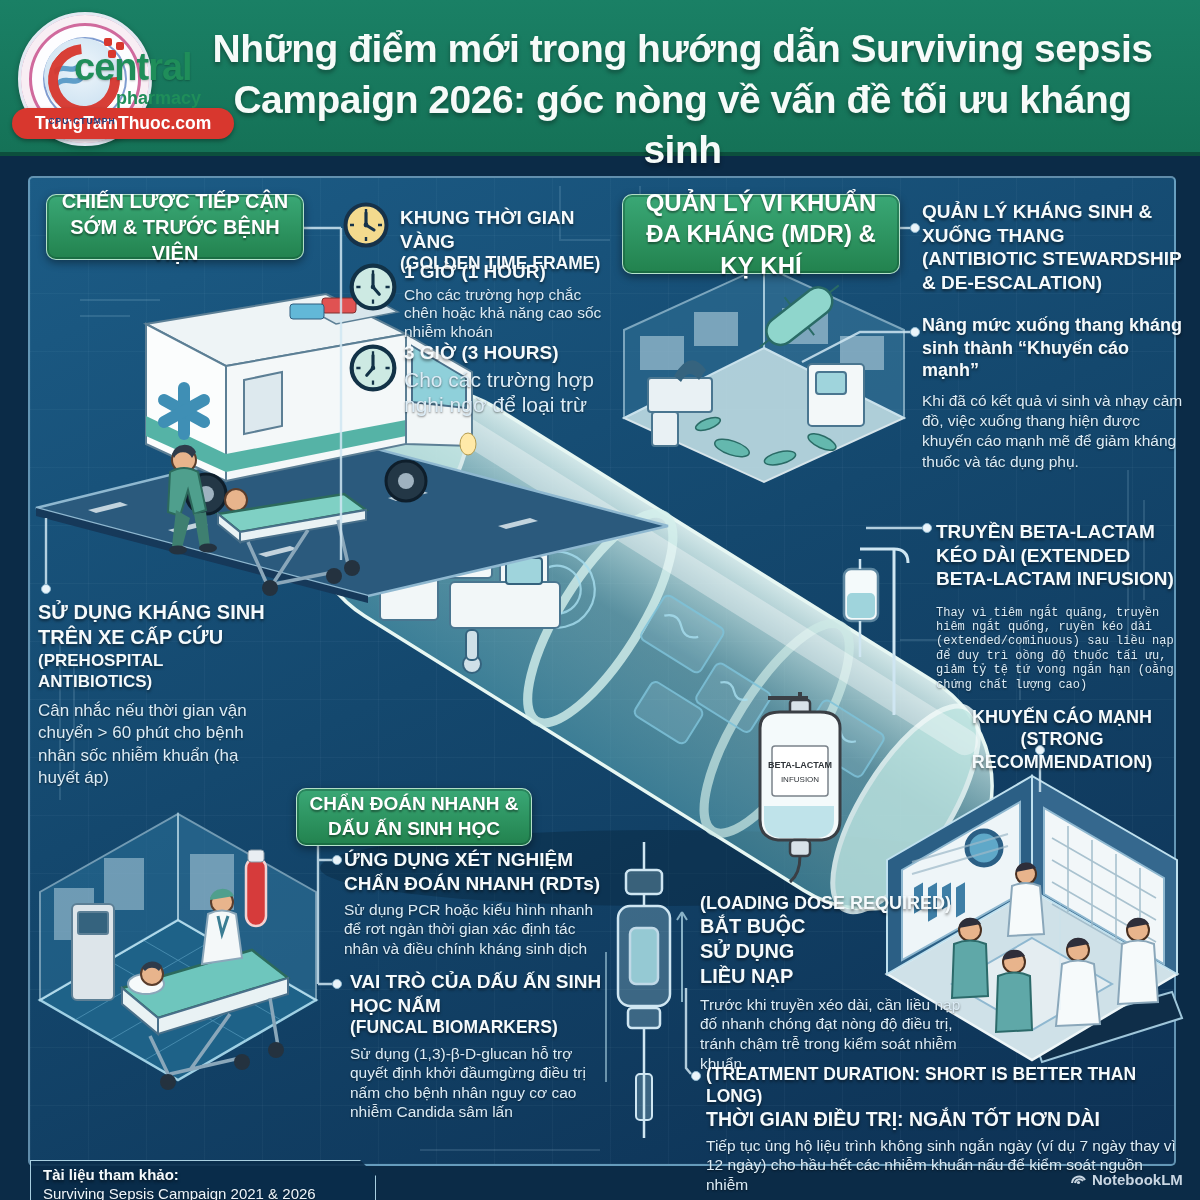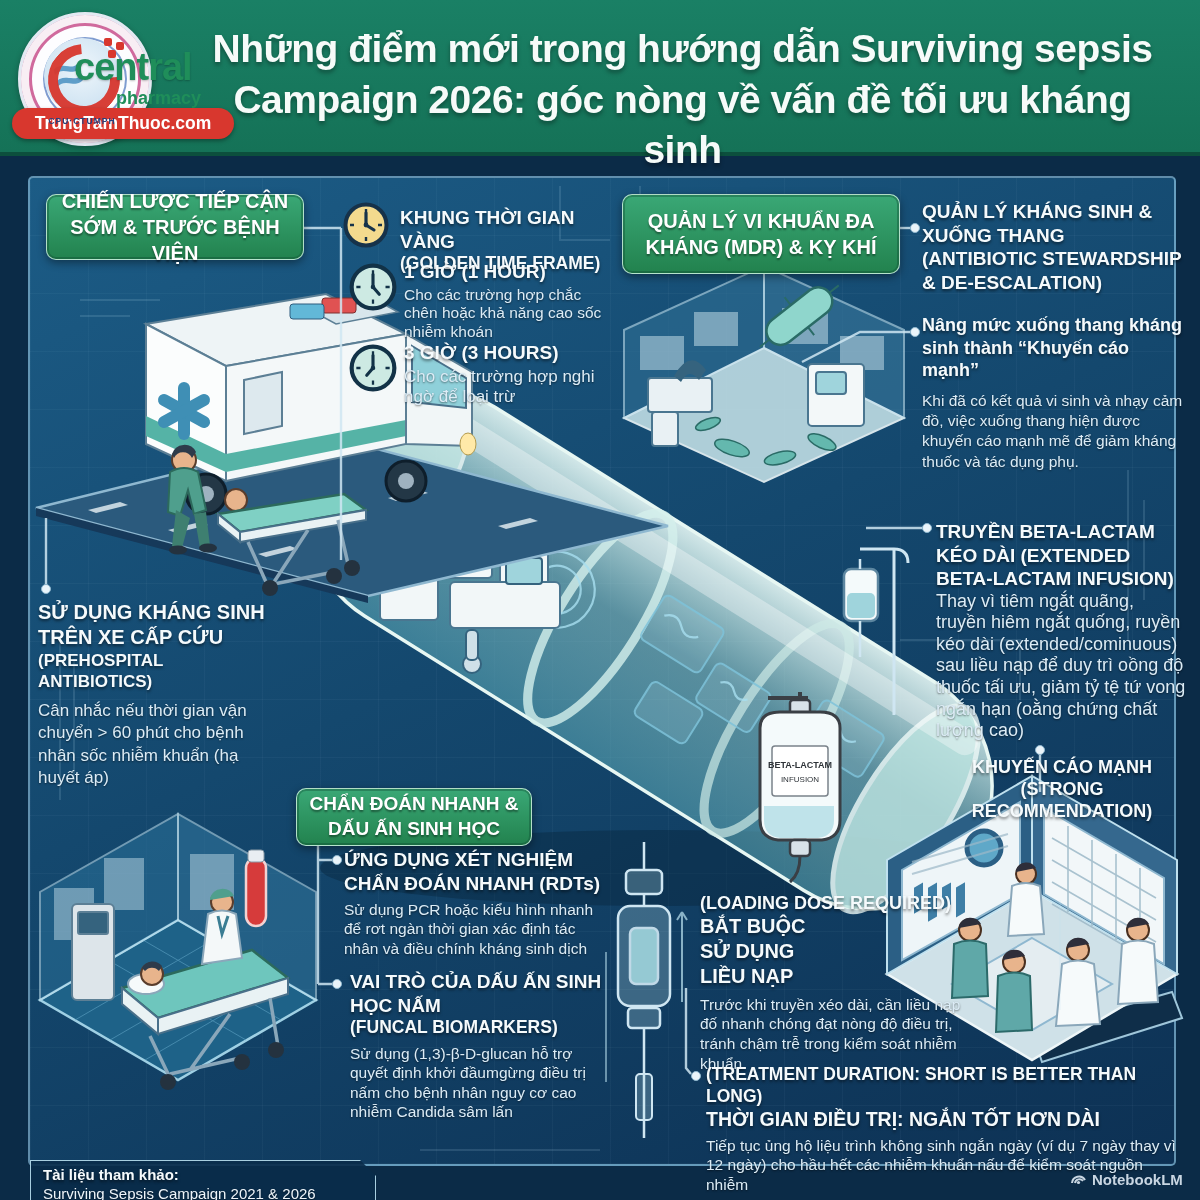--- a/index.html
+++ b/index.html
@@ -382,21 +382,21 @@
       <path d="M560 186 V240 H610 M640 186 V226"></path>
       <path d="M420 1150 H600 M900 640 H1020 V700"></path>
       <path d="M80 300 H160 M80 316 H130 M1060 900 V1010"></path>
     </g>
   </svg>
 
   <div class="gbox" style="left:46px;top:194px;width:258px;height:66px;font-size:20px;line-height:1.3;">
       <span>CHIẾN LƯỢC TIẾP CẬN SỚM &amp; TRƯỚC BỆNH VIỆN</span>
     </div>
 
-  <div class="gbox" style="left:622px;top:194px;width:278px;height:80px;font-size:20px;line-height:1.3;">
+  <div class="gbox" style="left:622px;top:194px;width:278px;height:80px;font-size:24px;line-height:1.3;">
       <span>QUẢN LÝ VI KHUẨN ĐA KHÁNG (MDR) &amp; KỴ KHÍ</span>
     </div>
 
   <div class="gbox" style="left:296px;top:788px;width:236px;height:58px;font-size:19px;line-height:1.3;">
       <span>CHẨN ĐOÁN NHANH &amp; DẤU ẤN SINH HỌC</span>
     </div>
 
   <svg class="abs" style="left:342px;top:201px;" width="48" height="48" viewBox="0 0 48 48">
     <circle cx="24" cy="24" r="20.5" fill="#f3da8e" stroke="#16324a" stroke-width="4"></circle>
     <g stroke="#16324a" stroke-width="2.4">
@@ -426,38 +426,38 @@
   <svg class="abs" style="left:348px;top:343px;" width="50" height="50" viewBox="0 0 48 48">
     <circle cx="24" cy="24" r="20.5" fill="#cdeae3" stroke="#123247" stroke-width="4"></circle>
     <g stroke="#123247" stroke-width="2.2">
         <path d="M24 8 v4 M24 36 v4 M8 24 h4 M36 24 h4"></path>
       </g>
     <path d="M24 24 V12 M24 24 L18 31" stroke="#123247" stroke-width="3" stroke-linecap="round" fill="none"></path>
     <circle cx="24" cy="24" r="2.2" fill="#123247"></circle>
   </svg>
   <div class="abs" style="left:404px;top:341px;width:200px;">
     <div class="hd" style="font-size:19px;">3 GIỜ (3 HOURS)</div>
-    <div class="bd" style="font-size:17px;margin-top:2px;">Cho các trường hợp nghi ngờ để loại trừ</div>
+    <div class="bd" style="font-size:21px;margin-top:2px;">Cho các trường hợp nghi ngờ để loại trừ</div>
   </div>
 
   <div class="abs" style="left:922px;top:200px;width:262px;">
     <div class="hd" style="font-size:19px;">QUẢN LÝ KHÁNG SINH &amp; XUỐNG THANG (ANTIBIOTIC STEWARDSHIP &amp; DE-ESCALATION)</div>
     <div class="hd" style="font-size:18px;margin-top:20px;">Nâng mức xuống thang kháng sinh thành “Khuyến cáo mạnh”</div>
     <div class="bd" style="font-size:15.5px;margin-top:10px;line-height:1.3;">Khi đã có kết quả vi sinh và nhạy cảm đồ, việc xuống thang hiện được khuyến cáo mạnh mẽ để giảm kháng thuốc và tác dụng phụ.</div>
   </div>
 
   <div class="abs" style="left:38px;top:600px;width:240px;">
     <div class="hd" style="font-size:20px;">SỬ DỤNG KHÁNG SINH TRÊN XE CẤP CỨU</div>
     <div class="hd" style="font-size:17px;">(PREHOSPITAL ANTIBIOTICS)</div>
     <div class="bd" style="font-size:17px;margin-top:8px;line-height:1.32;">Cân nhắc nếu thời gian vận chuyển &gt; 60 phút cho bệnh nhân sốc nhiễm khuẩn (hạ huyết áp)</div>
   </div>
 
   <div class="abs" style="left:936px;top:520px;width:252px;">
     <div class="hd" style="font-size:19px;">TRUYỀN BETA-LACTAM KÉO DÀI (EXTENDED BETA-LACTAM INFUSION)</div>
-    <div class="bd" style="font-size:18px;margin-top:0;line-height:1.2;">Thay vì tiêm ngắt quãng, truyền hiêm ngắt quống, ruyền kéo dài (extended/cominuous) sau liều nạp để duy trì oồng độ thuốc tấi ưu, giảm tỷ tệ tứ vong ngắn hạn (oằng chứng chất lượng cao)</div>
+    <div class="bd" style="font-size:12px;margin-top:15px;line-height:1.2;font-family:Liberation Mono, monospace;">Thay vì tiêm ngắt quãng, truyền hiêm ngắt quống, ruyền kéo dài (extended/cominuous) sau liều nạp để duy trì oồng độ thuốc tấi ưu, giảm tỷ tệ tứ vong ngắn hạn (oằng chứng chất lượng cao)</div>
     <div class="hd ctr" style="font-size:18px;margin-top:14px;">
       <div>KHUYẾN CÁO MẠNH</div>
       <div>(STRONG RECOMMENDATION)</div>
     </div>
   </div>
 
   <div class="abs" style="left:344px;top:848px;width:262px;">
     <div class="hd" style="font-size:19px;">ỨNG DỤNG XÉT NGHIỆM CHẨN ĐOÁN NHANH (RDTs)</div>
     <div class="bd" style="font-size:15.5px;margin-top:5px;line-height:1.25;">Sử dụng PCR hoặc kiểu hình nhanh để rơt ngàn thời gian xác định tác nhân và điều chính kháng sinh dịch</div>
   </div>

